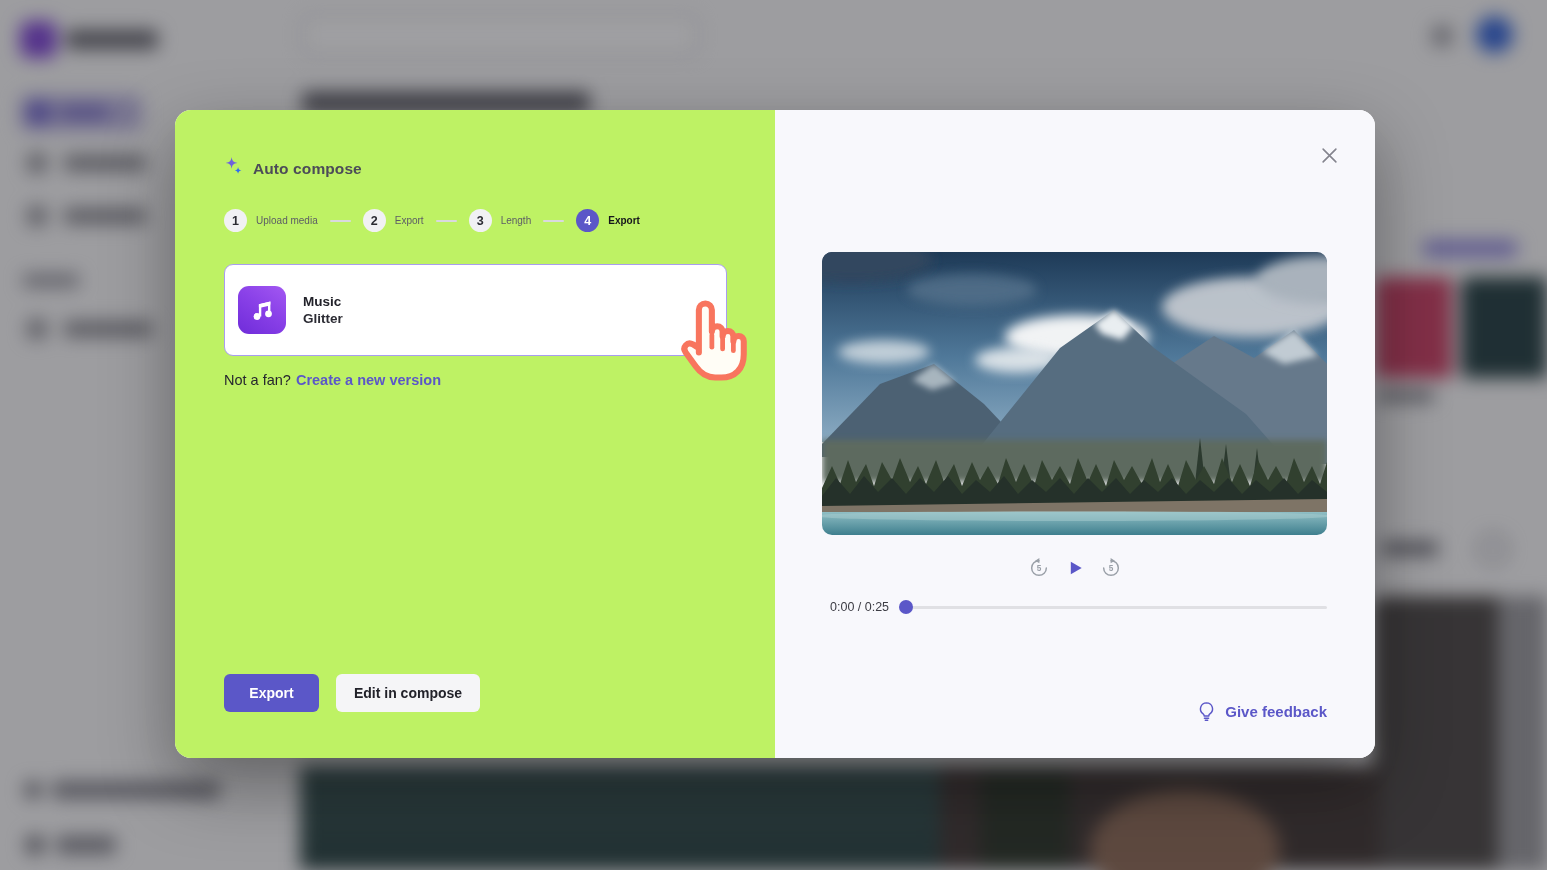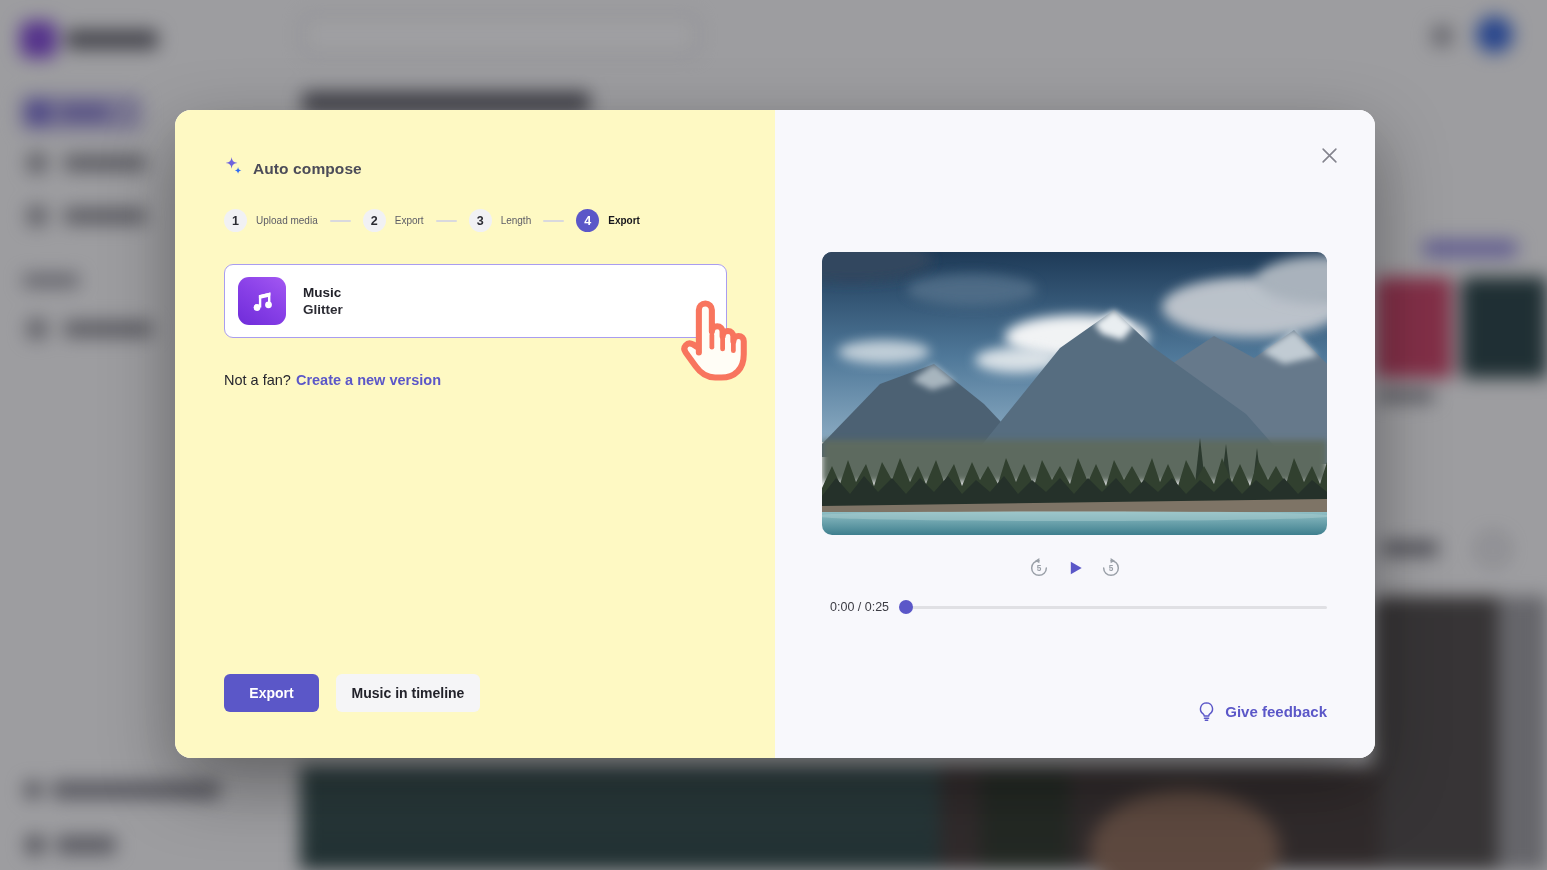--- a/index.html
+++ b/index.html
@@ -36,36 +36,36 @@
   .bg-bottomitem1 { left:24px; top:781px; width:168px; height:18px; border-radius:5px; background:#83838c; }
   .bg-bottomicon1 { left:24px; top:781px; width:18px; height:18px; border-radius:50%; background:#6f6f78; }
   .bg-bottomitem2 { left:56px; top:836px; width:60px; height:18px; border-radius:5px; background:#83838c; }
   .bg-bottomicon2 { left:26px; top:836px; width:18px; height:18px; border-radius:4px; background:#6f6f78; }
   .bg-edge-right { left:1500px; top:596px; width:47px; height:274px; background:#97979c; }
   .scrim { position:absolute; inset:0; background:rgba(33,33,38,.42); }
 
   
   .modal { position:absolute; left:175px; top:110px; width:1200px; height:648px; border-radius:16px;
            background:#ffffff; box-shadow:0 26px 70px rgba(0,0,0,.38); display:flex; overflow:hidden; }
-  .modal-left { width:600px; position:relative; background:#fef9c3; }
+  .modal-left { width:600px; position:relative; background:#bef264; }
   .modal-right { width:600px; position:relative; background:#f8f8fc; }
 
   .mheader { position:absolute; left:49px; top:47px; display:flex; align-items:center; gap:10px; }
   .mheader .title { font-size:15.5px; font-weight:700; color:#4c4c58; letter-spacing:.1px; }
 
   .stepper { position:absolute; left:49px; top:99px; display:flex; align-items:center; }
   .step { display:flex; align-items:center; gap:9px; }
   .step-circle { width:23px; height:23px; border-radius:50%; background:#f1f1f4; color:#2b2b33;
                  font-size:12.5px; font-weight:700; display:flex; align-items:center; justify-content:center; }
   .step-label { font-size:10px; color:#5c5c66; }
   .step.active .step-circle { background:#5b57c8; color:#fff; }
   .step.active .step-label { color:#16161c; font-weight:700; }
   .step-dash { width:21px; height:2px; border-radius:2px; background:#d9d9de; margin:0 12px; }
 
-  .music-card { position:absolute; left:49px; top:154px; width:503px; height:74px; background:#fff;
+  .music-card { position:absolute; left:49px; top:154px; width:503px; height:92px; background:#fff;
                 border:1px solid #a99df0; border-radius:9px; display:flex; align-items:center; padding:0 13px; gap:17px; cursor:pointer; }
   .music-icon { width:48px; height:48px; border-radius:11px; background:linear-gradient(215deg,#a358f2 0%,#8a41e8 45%,#6f2cd9 100%);
                 display:flex; align-items:center; justify-content:center; flex:0 0 auto; }
   .music-lines { display:flex; flex-direction:column; gap:2px; }
   .music-line1 { font-size:13.5px; font-weight:700; color:#22222a; }
   .music-line2 { font-size:13.5px; font-weight:700; color:#2c2c34; }
 
   .notafan { position:absolute; left:49px; top:262px; font-size:14.5px; color:#26262e; }
   .notafan a { color:#5b57c8; font-weight:600; text-decoration:none; margin-left:5px; cursor:pointer; }
 
@@ -183,21 +183,21 @@
         <span class="music-line2">Glitter</span>
       </span>
     </div>
 
     <div class="notafan">
       <span>Not a fan?</span><a>Create a new version</a>
     </div>
 
     <div class="actions">
       <button class="btn btn-primary">Export</button>
-      <button class="btn btn-secondary">Music in timeline</button>
+      <button class="btn btn-secondary">Edit in compose</button>
     </div>
   </div>
 
   <div class="modal-right">
     <div class="close-btn">
       <svg width="17" height="17" viewBox="0 0 16 16">
         <path d="M2 2 L14 14 M14 2 L2 14" stroke="#84848e" stroke-width="1.5" stroke-linecap="round"></path>
       </svg>
     </div>
 

